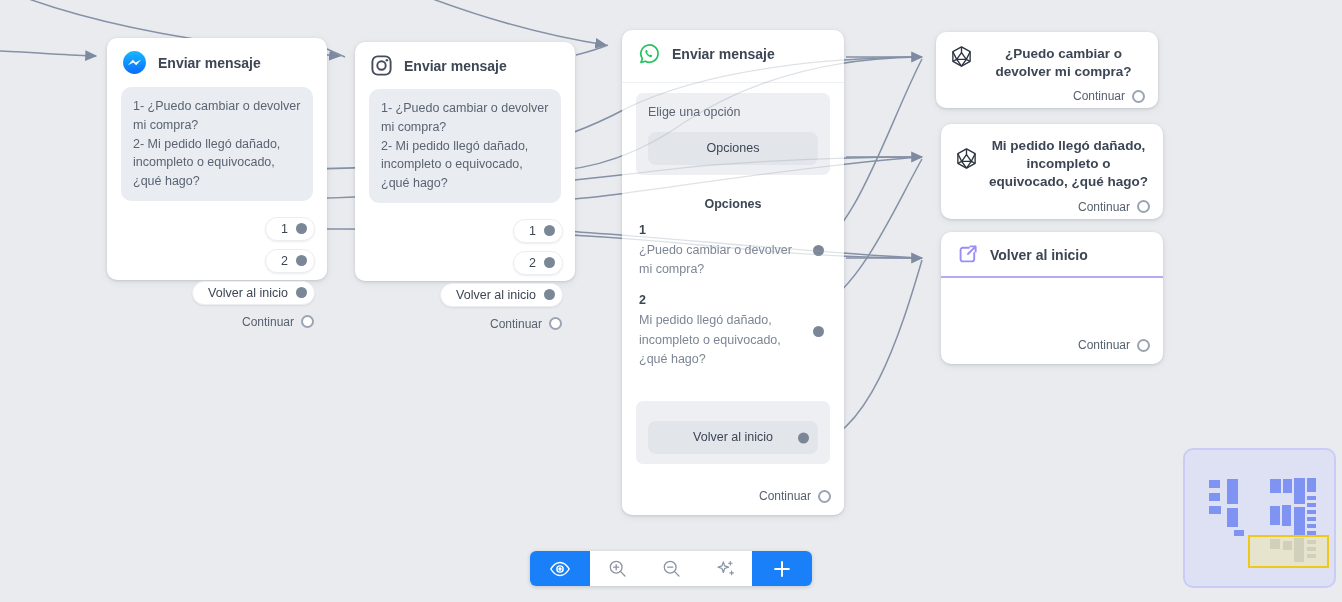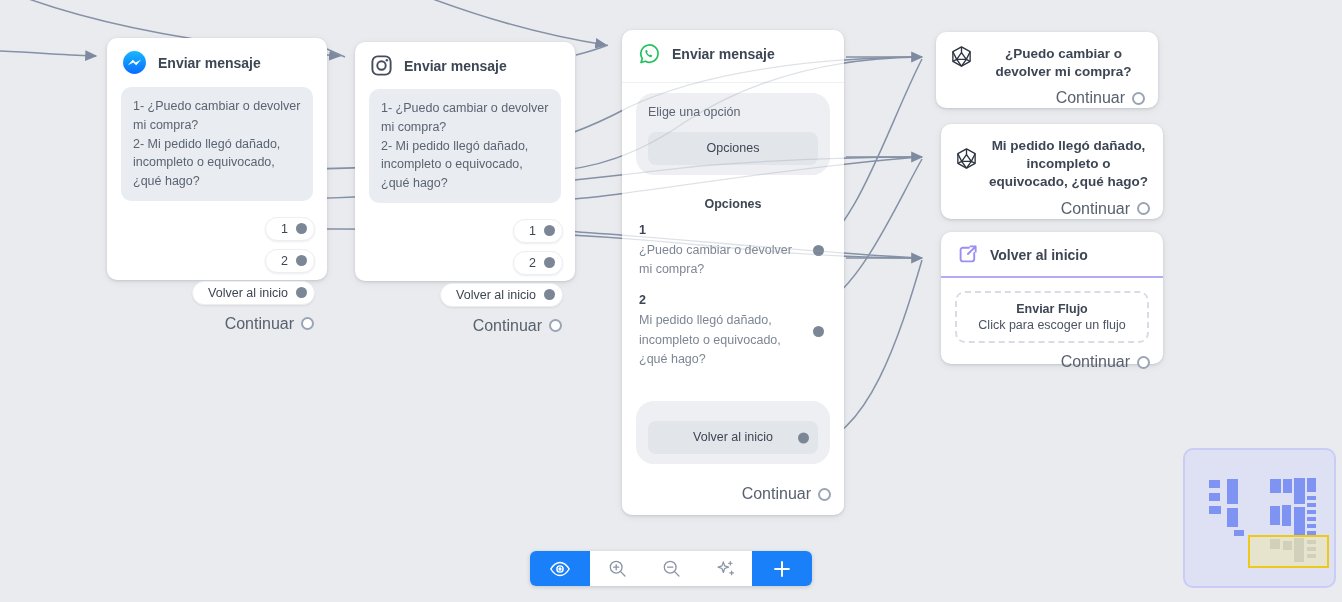--- a/index.html
+++ b/index.html
@@ -28,27 +28,27 @@
   }
   .pills { display:flex; flex-direction:column; align-items:flex-end; gap:8px; margin:16px 12px 0 0; }
   .pill {
     display:inline-flex; align-items:center; gap:8px; background:#fff;
     border:1px solid #eceef2; box-shadow:0 1px 2px rgba(20,30,50,.08);
     border-radius:999px; padding:4px 7px 4px 15px; font-size:12.5px; color:#3d4654;
   }
   .dot { width:11px; height:11px; border-radius:50%; background:#7b8796; flex:none; }
   .footer-row {
     margin-top:auto; display:flex; justify-content:flex-end; align-items:center;
-    gap:7px; padding:10px 13px 12px; font-size:16px; color:#58616f;
+    gap:7px; padding:10px 13px 12px; font-size:12px; color:#58616f;
   }
   .ring { width:13px; height:13px; border-radius:50%; border:2px solid #9aa5b3; background:#fff; flex:none; }
 
   
   .wa-divider { height:1px; background:#eef0f3; margin-top:8px; }
-  .wa-bubble { background:#edeff3; border-radius:18px; margin:10px 14px 0; padding:10px 12px;
+  .wa-bubble { background:#edeff3; border-radius:7px; margin:10px 14px 0; padding:10px 12px;
                font-size:12.5px; line-height:1.5; color:#5a6472; }
   .wa-btn { position:relative; background:#e2e5ea; border-radius:8px; margin-top:10px;
             padding:7px 10px; text-align:center; font-size:12.5px; color:#3d4654; }
   .wa-btn .dot { position:absolute; right:9px; top:50%; transform:translateY(-50%); }
   .wa-options-header { text-align:center; font-weight:bold; font-size:12.5px; margin-top:22px; }
   .wa-option { display:flex; align-items:center; padding:12px 20px 2px 17px; }
   .wa-option .texts { flex:1; padding-right:14px; }
   .wa-option .num { font-weight:bold; font-size:12.5px; color:#3d4654; margin-bottom:4px; }
   .wa-option .desc { font-size:12.5px; line-height:1.55; color:#7d8694; }
 
@@ -274,24 +274,20 @@
 
 <div class="node" style="left:941px; top:232px; width:222px; height:132px;">
   <div class="flow-header">
     <span class="icon">
       <svg width="23" height="23" viewBox="0 0 24 24" fill="none" stroke="#9a8ef5" stroke-width="2" stroke-linecap="round" stroke-linejoin="round">
         <path d="M13.5 5 H7 a2.2 2.2 0 0 0 -2.2 2.2 V 17 a2.2 2.2 0 0 0 2.2 2.2 h9.8 A2.2 2.2 0 0 0 19 17 v-6.5"></path>
         <path d="M12.5 11.5 L20.5 3.5 M15 3.5 H20.5 V9"></path>
       </svg>
     </span>
     <span class="node-title">Volver al inicio</span>
-  </div>
-  <div class="flow-picker">
-    <div class="t1">Enviar Flujo</div>
-    <div class="t2">Click para escoger un flujo</div>
   </div>
   <div class="footer-row">
     <span>Continuar</span>
     <span class="ring"></span>
   </div>
 </div>
 
 <svg class="edges layer-over" width="1342" height="602" viewBox="0 0 1342 602">
   <defs>
       <clipPath id="waclip">

